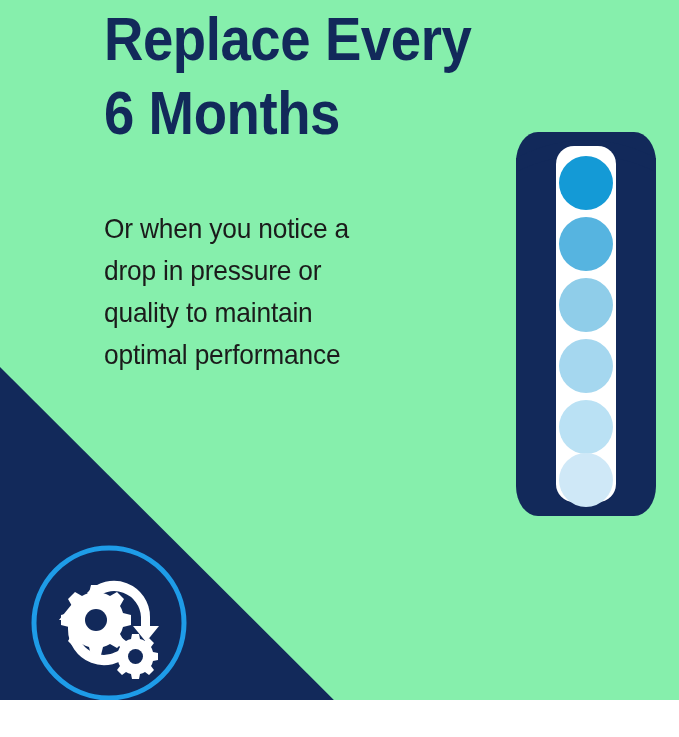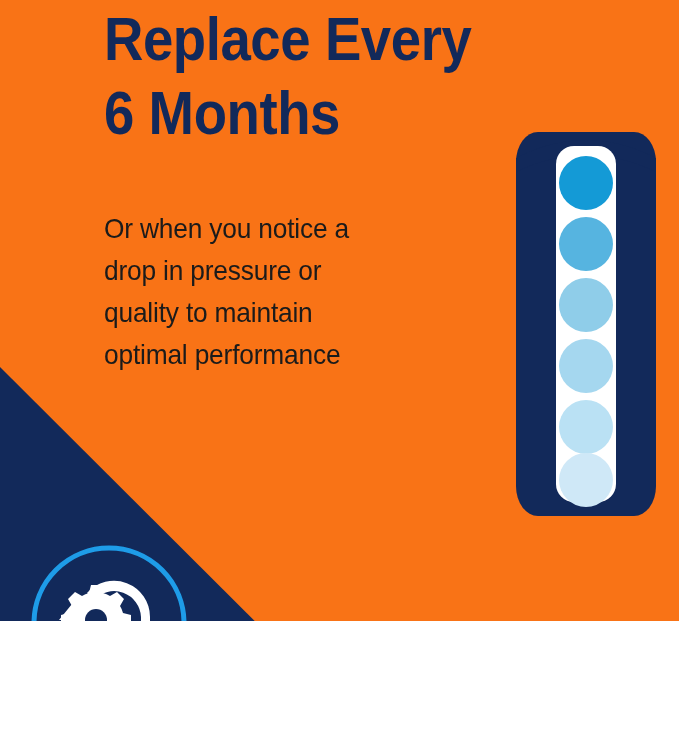--- a/index.html
+++ b/index.html
@@ -6,22 +6,22 @@
     margin: 0;
     padding: 0;
     background: #ffffff;
   }
   body {
     font-family: "Liberation Sans", sans-serif;
   }
   .infographic {
     position: relative;
     width: 679px;
-    height: 621px;
-    background: #f97316;
+    height: 700px;
+    background: #86efac;
     overflow: hidden;
   }
 
   
   .corner-triangle {
     position: absolute;
     left: 0;
     top: 0;
     width: 679px;
     height: 737px;

